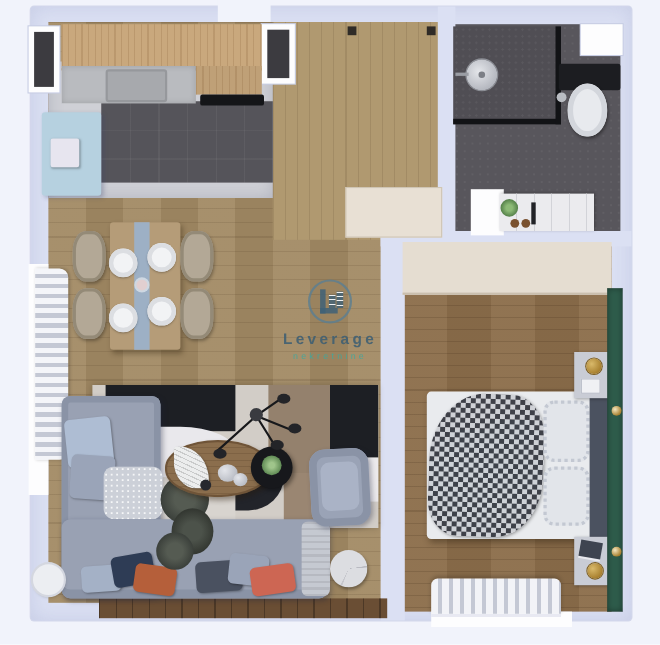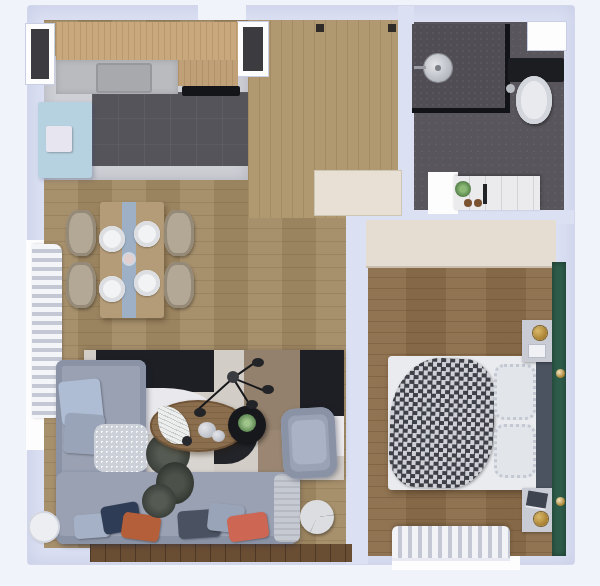--- a/index.html
+++ b/index.html
@@ -313,14 +313,24 @@
     <div class="abs toilet-tank"></div>
     <div class="abs toilet-bowl"></div>
     <div class="abs flush-dot"></div>
     <div class="abs vanity"></div>
     <div class="abs vanity-item"></div>
     <div class="abs vanity-plant"></div>
     <div class="abs soap sp1"></div>
     <div class="abs soap sp2"></div>
   </div>
 
+  <div class="abs wm">
+    <div class="wm-ring">
+      <div class="wm-l-v"></div>
+        <div class="wm-l-h"></div>
+      <div class="wm-bldg1"></div>
+        <div class="wm-bldg2"></div>
+    </div>
+    <div class="wm-brand">Leverage</div>
+    <div class="wm-tagline">nekretnine</div>
+  </div>
 
 </div>
 
 </body></html>

